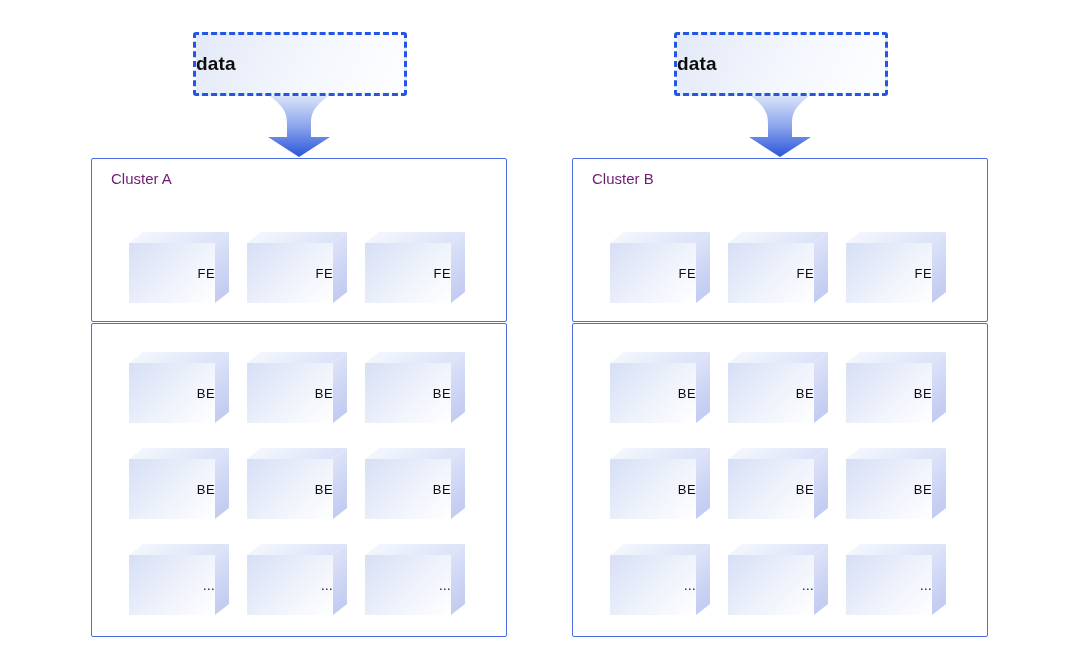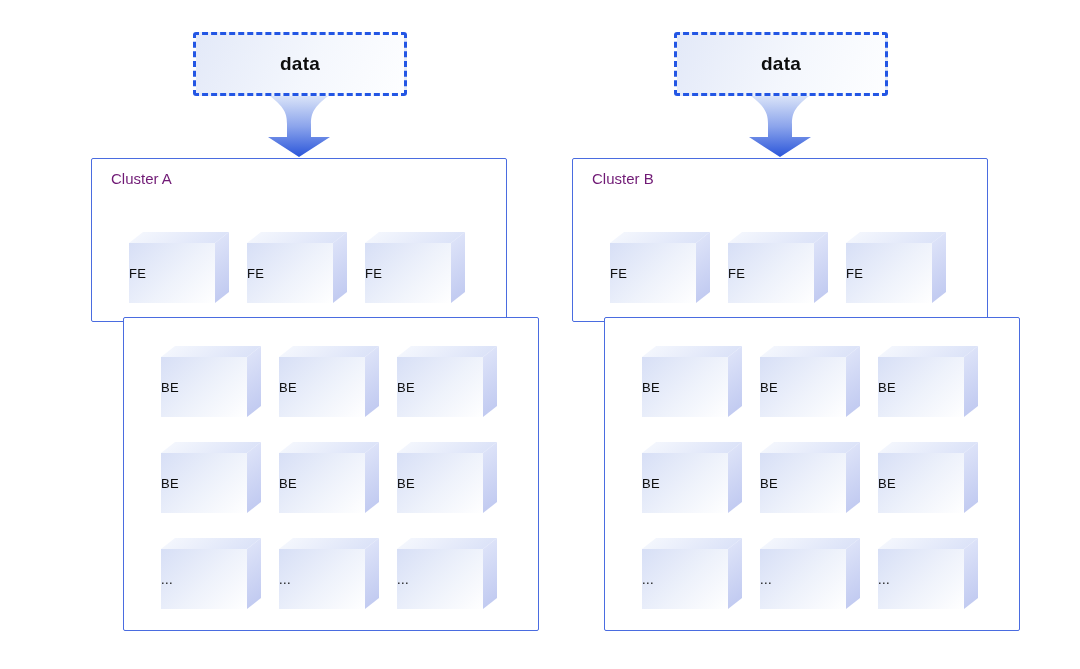--- a/index.html
+++ b/index.html
@@ -10,58 +10,58 @@
   }
   .pipeline { position:absolute; top:0; width:416px; height:669px; }
   .pipeline.p0 { left:91px; }
   .pipeline.p1 { left:572px; }
 
   
   .data-box {
     position:absolute; left:102px; top:32px; width:214px; height:64px;
     border:3px dashed #2356e4; border-radius:3px;
     background:linear-gradient(115deg, #e3e9f8 0%, #f4f7fd 55%, #fdfeff 100%);
-    display:flex; align-items:center; justify-content:center;
+    display:flex; align-items:center; justify-content:flex-start;
   }
   .data-label {
     font-size:19px; font-weight:600; color:#0d0d0d; letter-spacing:0.2px;
   }
 
   
   .flow-arrow { position:absolute; left:175px; top:96px; width:66px; height:62px; }
 
   
   .cluster { position:absolute; left:0; top:158px; width:416px; height:479px; }
   .section {
     position:absolute; left:0; width:416px;
     border:1px solid #4a6ce0; border-radius:2px; background:#ffffff;
   }
   .section.fe { top:0; height:164px; }
-  .section.be { top:159px; height:314px;margin-left:32px; }
+  .section.be { top:165px; height:314px; }
   .cluster-label {
     position:absolute; left:19px; top:11px;
     font-size:15px; font-weight:500; color:#701a75;
   }
 
   
   .cube { position:absolute; width:100px; height:71px; }
   .cube .c-top {
     display:block; position:absolute; left:0; top:0; width:86px; height:11px;
     background:linear-gradient(to right, #f3f6fd 0%, #dce3f8 100%);
     transform:skewX(-51.84deg); transform-origin:0 100%;
   }
   .cube .c-side {
     display:block; position:absolute; left:86px; top:11px; width:14px; height:60px;
     background:linear-gradient(to bottom, #dce2f8 0%, #c2cbf1 100%);
     transform:skewY(-38.16deg); transform-origin:0 0;
   }
   .cube .c-front {
     display:block; position:absolute; left:0; top:11px; width:86px; height:60px;
     background:linear-gradient(135deg, #d7dff6 0%, #eef2fb 55%, #ffffff 100%);
-    display:flex; align-items:center; justify-content:flex-start;
+    display:flex; align-items:center; justify-content:flex-end;
   }
   .cube-label {
     font-size:13px; font-weight:500; color:#0d0d0d; letter-spacing:0.4px;
     font-style:normal;
   }
 </style>
 </head>
 <body>
 
 <div class="canvas">

